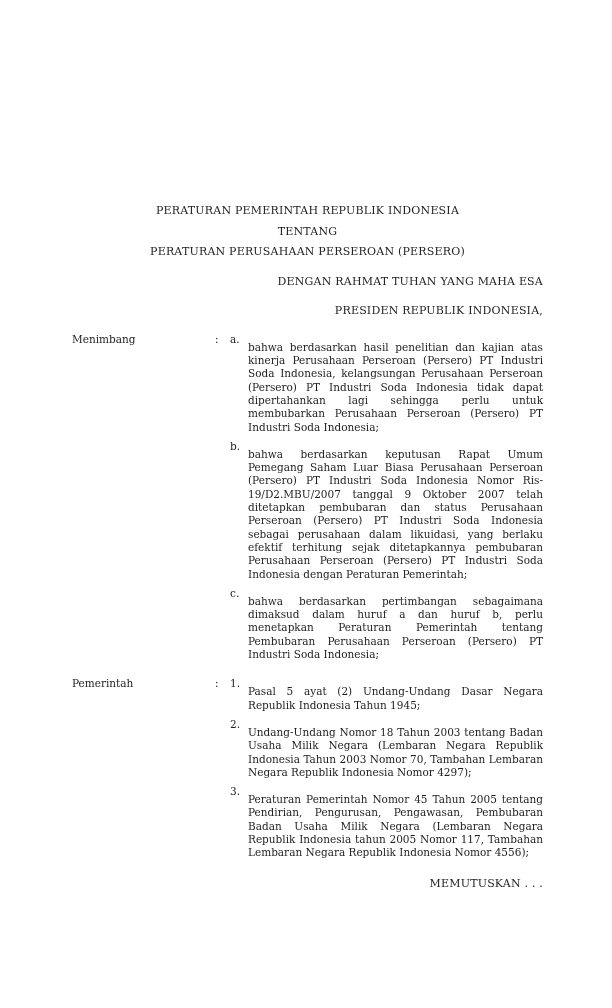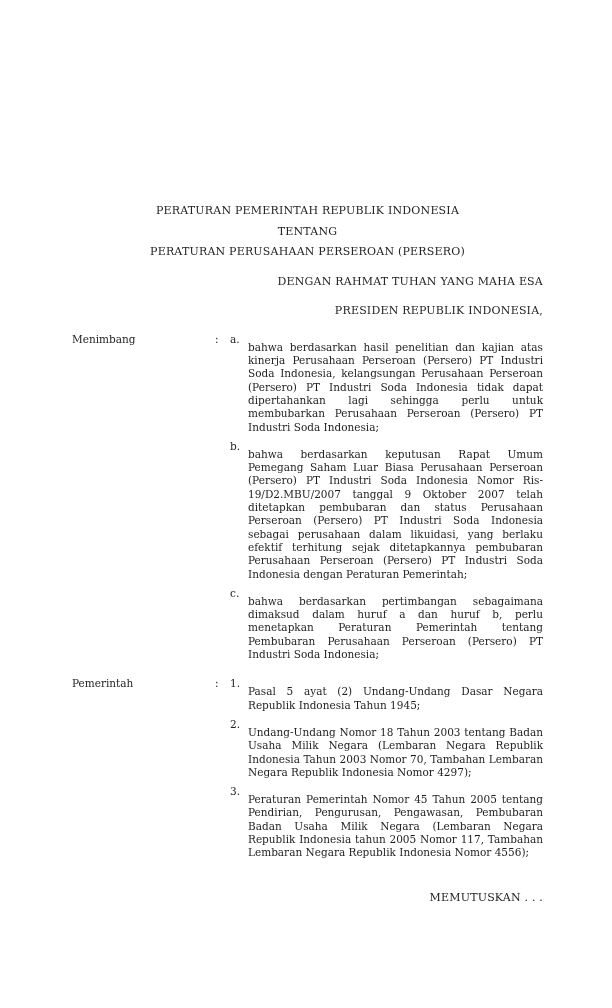--- a/index.html
+++ b/index.html
@@ -75,21 +75,21 @@
     flex: 0 0 18px;
   }
   .item-text {
     width: 295px;
     flex: 0 0 295px;
     text-align: justify;
     text-justify: inter-word;
     margin-top: 8px;
   }
   .continuation {
-    margin-top: 31px;
+    margin-top: 17px;
     text-align: right;
     font-size: 11px;
     letter-spacing: 0.2px;
   }
 </style>
 </head>
 <body>
 
 <div class="page">
   <div class="content">

